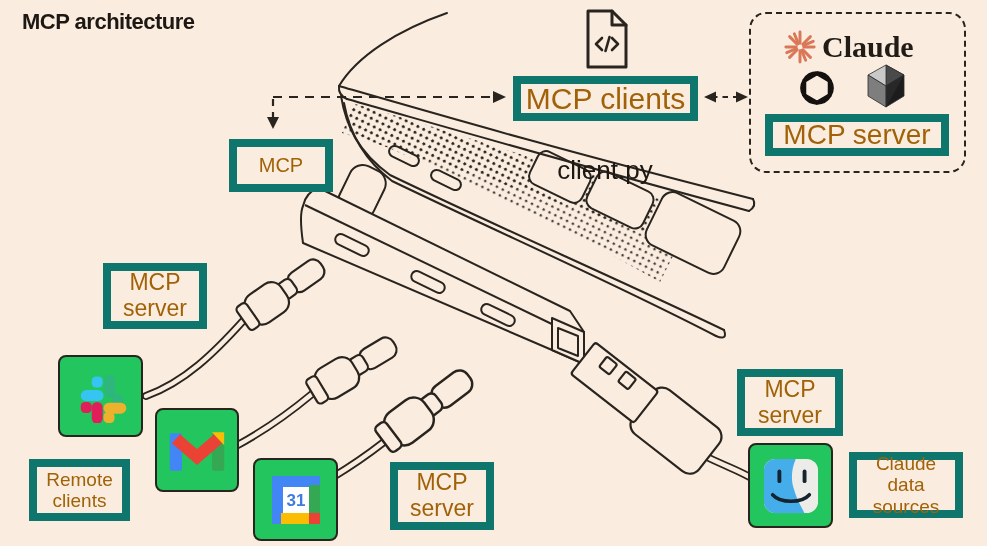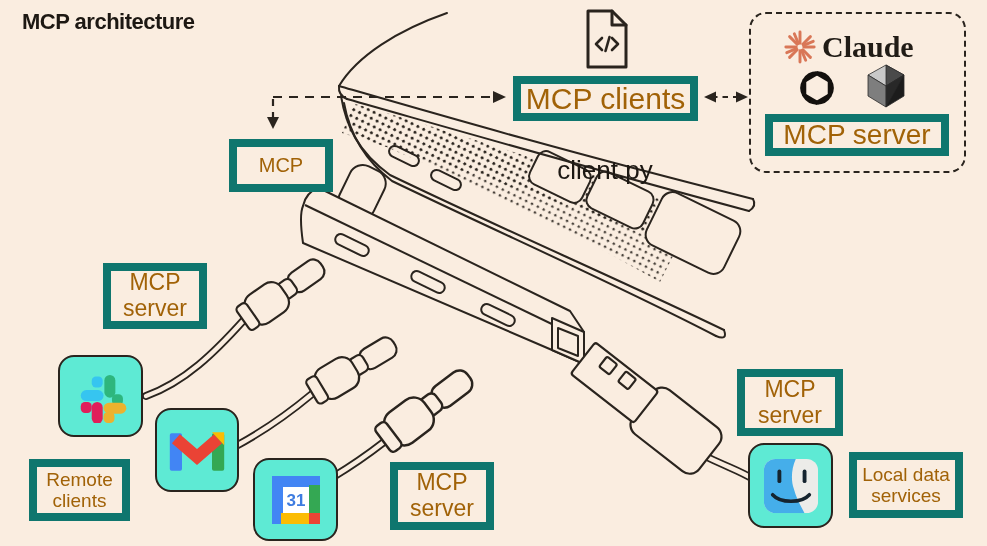--- a/index.html
+++ b/index.html
@@ -15,21 +15,21 @@
     border:8px solid #0f766e;background:#FAEDE0;
     display:flex;align-items:center;justify-content:center;
     text-align:center;line-height:1.12;color:#a16207;
   }
   .plain-lbl{
     position:absolute;box-sizing:border-box;display:flex;
     align-items:center;justify-content:center;text-align:center;color:#1D1813;margin-top:32px;
   }
   .tile{
     position:absolute;box-sizing:border-box;
-    border:2.5px solid #2A241E;background:#5eead4;border-radius:16px;
+    border:2.5px solid #2A241E;background:#22c55e;border-radius:8px;
     display:flex;align-items:center;justify-content:center;
   }
   .title{
     position:absolute;left:22px;top:8px;width:250px;
     font-size:22px;font-weight:700;line-height:1.23;letter-spacing:-0.5px;
   }
   .hosts-container{
     position:absolute;left:749px;top:12px;width:217px;height:161px;
     border:2.2px dashed #2A241E;border-radius:17px;box-sizing:border-box;
   }
@@ -188,21 +188,21 @@
     <polygon points="3,12 21,23 21,44 3,33" fill="#7e7e7e"></polygon>
     <polygon points="21,23 39,12 21,44" fill="#333333" opacity="0.55"></polygon>
   </svg>
   <div class="lbl-box" style="left:765px;top:114px;width:184px;height:42px;font-size:28px">MCP server</div>
 
   <div class="lbl-box" style="left:103px;top:263px;width:104px;height:66px;font-size:23px">MCP server</div>
   <div class="lbl-box" style="left:390px;top:462px;width:104px;height:68px;font-size:23px">MCP server</div>
   <div class="lbl-box" style="left:737px;top:369px;width:106px;height:67px;font-size:23px">MCP server</div>
 
   <div class="lbl-box" style="left:29px;top:459px;width:101px;height:62px;font-size:19px">Remote clients</div>
-  <div class="lbl-box" style="left:849px;top:452px;width:114px;height:66px;font-size:19px">Local data services</div>
+  <div class="lbl-box" style="left:849px;top:452px;width:114px;height:66px;font-size:19px">Claude data sources</div>
 
   <div class="tile" style="left:58px;top:355px;width:85px;height:82px">
     <svg width="54" height="54" viewBox="-2 -2 64 64">
       <rect x="19" y="7" width="13" height="13" rx="5" fill="#36C5F0"></rect>
       <rect x="6" y="23" width="27" height="13" rx="6.5" fill="#36C5F0"></rect>
       <rect x="34" y="5" width="13" height="27" rx="6.5" fill="#2EB67D"></rect>
       <rect x="43" y="28" width="13" height="13" rx="5" fill="#2EB67D"></rect>
       <rect x="19" y="37" width="13" height="26" rx="6.5" fill="#E01E5A"></rect>
       <rect x="6" y="37" width="13" height="13" rx="5" fill="#E01E5A"></rect>
       <rect x="33" y="38" width="27" height="13" rx="6.5" fill="#ECB22E"></rect>

